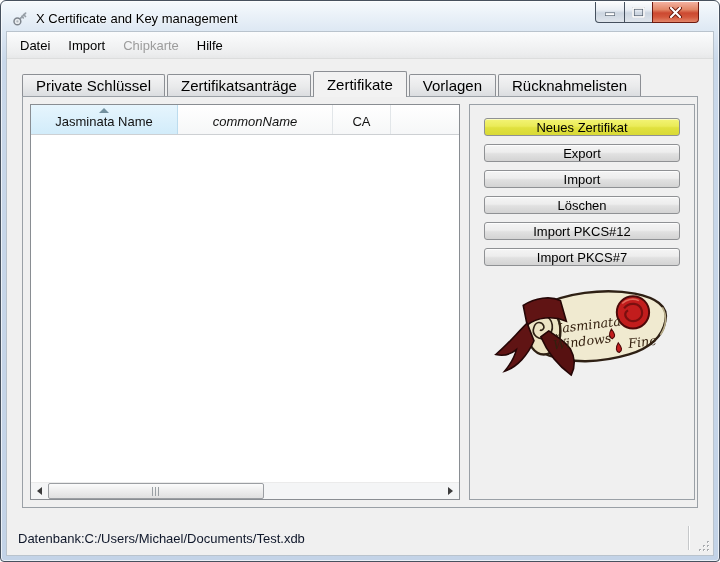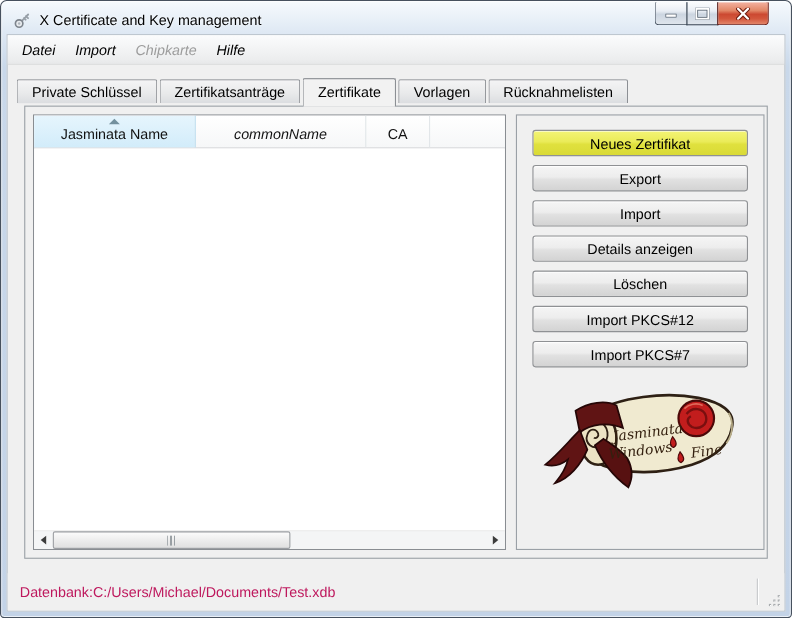--- a/index.html
+++ b/index.html
@@ -22,24 +22,24 @@
     background:linear-gradient(180deg,#fbfcfd,#e9eef4 40%,#ccd5e0 55%,#dfe5ec);}
   .cap-btn.min{width:30px;border-radius:0 0 0 4px;}
   .cap-btn.max{width:29px;}
   .cap-btn.close{width:47px;border-radius:0 0 4px 0;border-color:#6e1a10;
     background:linear-gradient(180deg,#f3b1a0,#e28767 38%,#cc4931 55%,#d3573c 75%,#e3866a);}
   
   .client{position:absolute;left:5px;right:5px;top:30px;bottom:5px;background:#f0f0f0;border:1px solid #b9c3cd;}
   .menubar{height:27px;display:flex;align-items:center;padding-left:4px;
     background:linear-gradient(180deg,#fbfcfd,#ecedee 85%,#e7e8e9);border-bottom:1px solid #dcdddd;
     font-size:13px;}
-  .menu-item{padding:4px 9px;color:#000;font-style:italic;}
+  .menu-item{padding:4px 9px;color:#000;}
   .menu-item.disabled{color:#9c9c9c;}
   
-  .tabbar{display:flex;align-items:center;padding-left:8px;margin-top:11px;height:26px;position:relative;z-index:2;font-size:13px;}
+  .tabbar{display:flex;align-items:flex-end;padding-left:15px;margin-top:11px;height:26px;position:relative;z-index:2;font-size:15px;}
   .tab{height:22px;display:flex;align-items:center;padding:0 13px;margin-right:2px;
     background:linear-gradient(180deg,#f4f4f5,#e9eaeb 55%,#dbdde0);
     border:1px solid #8c8f94;border-bottom:none;border-radius:2px 2px 0 0;color:#000;}
   .tab.active{height:26px;background:#f2f2f2;margin-bottom:-1px;padding-bottom:1px;z-index:3;}
   .pane{position:relative;z-index:1;margin:0 15px;height:412px;border:1px solid #9aa0a6;
     background:#f0f0f0;padding:7px;display:flex;gap:9px;}
   
   .cert-table{width:430px;flex:none;border:1px solid #898d92;background:#fff;display:flex;flex-direction:column;overflow:hidden;}
   .thead{display:flex;height:30px;flex:none;background:linear-gradient(180deg,#ffffff,#f6f7f8);border-bottom:1px solid #cdd0d3;}
   .th{position:relative;display:flex;align-items:flex-end;justify-content:center;padding-bottom:5px;
@@ -54,31 +54,31 @@
   .arr.left{border-top:4px solid transparent;border-bottom:4px solid transparent;border-right:5px solid #3c3c3c;}
   .arr.right{border-top:4px solid transparent;border-bottom:4px solid transparent;border-left:5px solid #3c3c3c;}
   .sb-track{flex:1;display:flex;align-items:stretch;}
   .sb-thumb{width:216px;margin:0;border:1px solid #9b9ea2;border-radius:2px;
     background:linear-gradient(180deg,#fbfbfb,#ededed 50%,#e0e0e0);
     display:flex;align-items:center;justify-content:center;}
   .grip{width:8px;height:9px;
     background:repeating-linear-gradient(90deg,#9aa0a4 0,#9aa0a4 1px,transparent 1px,transparent 3px);}
   
   .side-panel{flex:1;border:1px solid #9aa0a6;background:#f0f0f0;padding:13px 14px 6px 14px;display:flex;flex-direction:column;}
-  .action-btn{height:24px;flex:none;margin-bottom:8px;font-family:"Liberation Sans",sans-serif;font-size:13px;color:#000;
+  .action-btn{height:18px;flex:none;margin-bottom:8px;font-family:"Liberation Sans",sans-serif;font-size:13px;color:#000;
     border:1px solid #8f9194;border-radius:3px;
     background:linear-gradient(180deg,#f5f5f5,#ededed 45%,#e1e1e1 55%,#d3d3d3);
     box-shadow:inset 0 1px 0 rgba(255,255,255,.8);}
   .action-btn.highlighted{
     background:linear-gradient(180deg,#f3f475,#eaeb58 45%,#e0e13e 55%,#d9da36);
     box-shadow:inset 0 1px 0 rgba(255,255,255,.55);}
   .logo-wrap{margin-top:4px;display:flex;justify-content:center;}
   
   .statusbar{position:absolute;left:0;right:0;bottom:0;height:34px;display:flex;align-items:center;
-    padding-left:11px;font-size:13px;color:#be185d;background:#f0f0f0;}
+    padding-left:11px;font-size:13px;color:#0f172a;background:#f0f0f0;}
   .status-sep{position:absolute;right:24px;top:5px;bottom:5px;width:1px;background:#c6c8ca;box-shadow:1px 0 0 #ffffff;}
   .resize-grip{position:absolute;right:2px;bottom:2px;width:13px;height:13px;}
 </style>
 </head>
 <body>
 
 <div class="window">
 
   <div class="titlebar">
     <svg class="app-icon" viewBox="0 0 17 17">
@@ -154,21 +154,20 @@
           <div class="sb-btn">
             <span class="arr right"></span>
           </div>
         </div>
       </div>
 
       <div class="side-panel">
         <button class="action-btn highlighted">Neues Zertifikat</button>
         <button class="action-btn">Export</button>
         <button class="action-btn">Import</button>
-        <button class="action-btn">Details anzeigen</button>
         <button class="action-btn">Löschen</button>
         <button class="action-btn">Import PKCS#12</button>
         <button class="action-btn">Import PKCS#7</button>
 
         <div class="logo-wrap">
           <svg width="196" height="102" viewBox="0 0 200 104">
 
             <path d="M56 30 C 80 15, 124 10, 154 16 C 174 20, 189 28, 185 44 C 182 60, 170 71, 148 78 C 118 87, 88 87, 66 79 C 52 73, 46 61, 47 46 C 48 38, 51 34, 56 30 Z" fill="#f0ead0" stroke="#2e2014" stroke-width="2.4"></path>
             <path d="M182 30 C 187 38, 186 50, 180 58" fill="none" stroke="#b9ae8a" stroke-width="1.6"></path>
 

